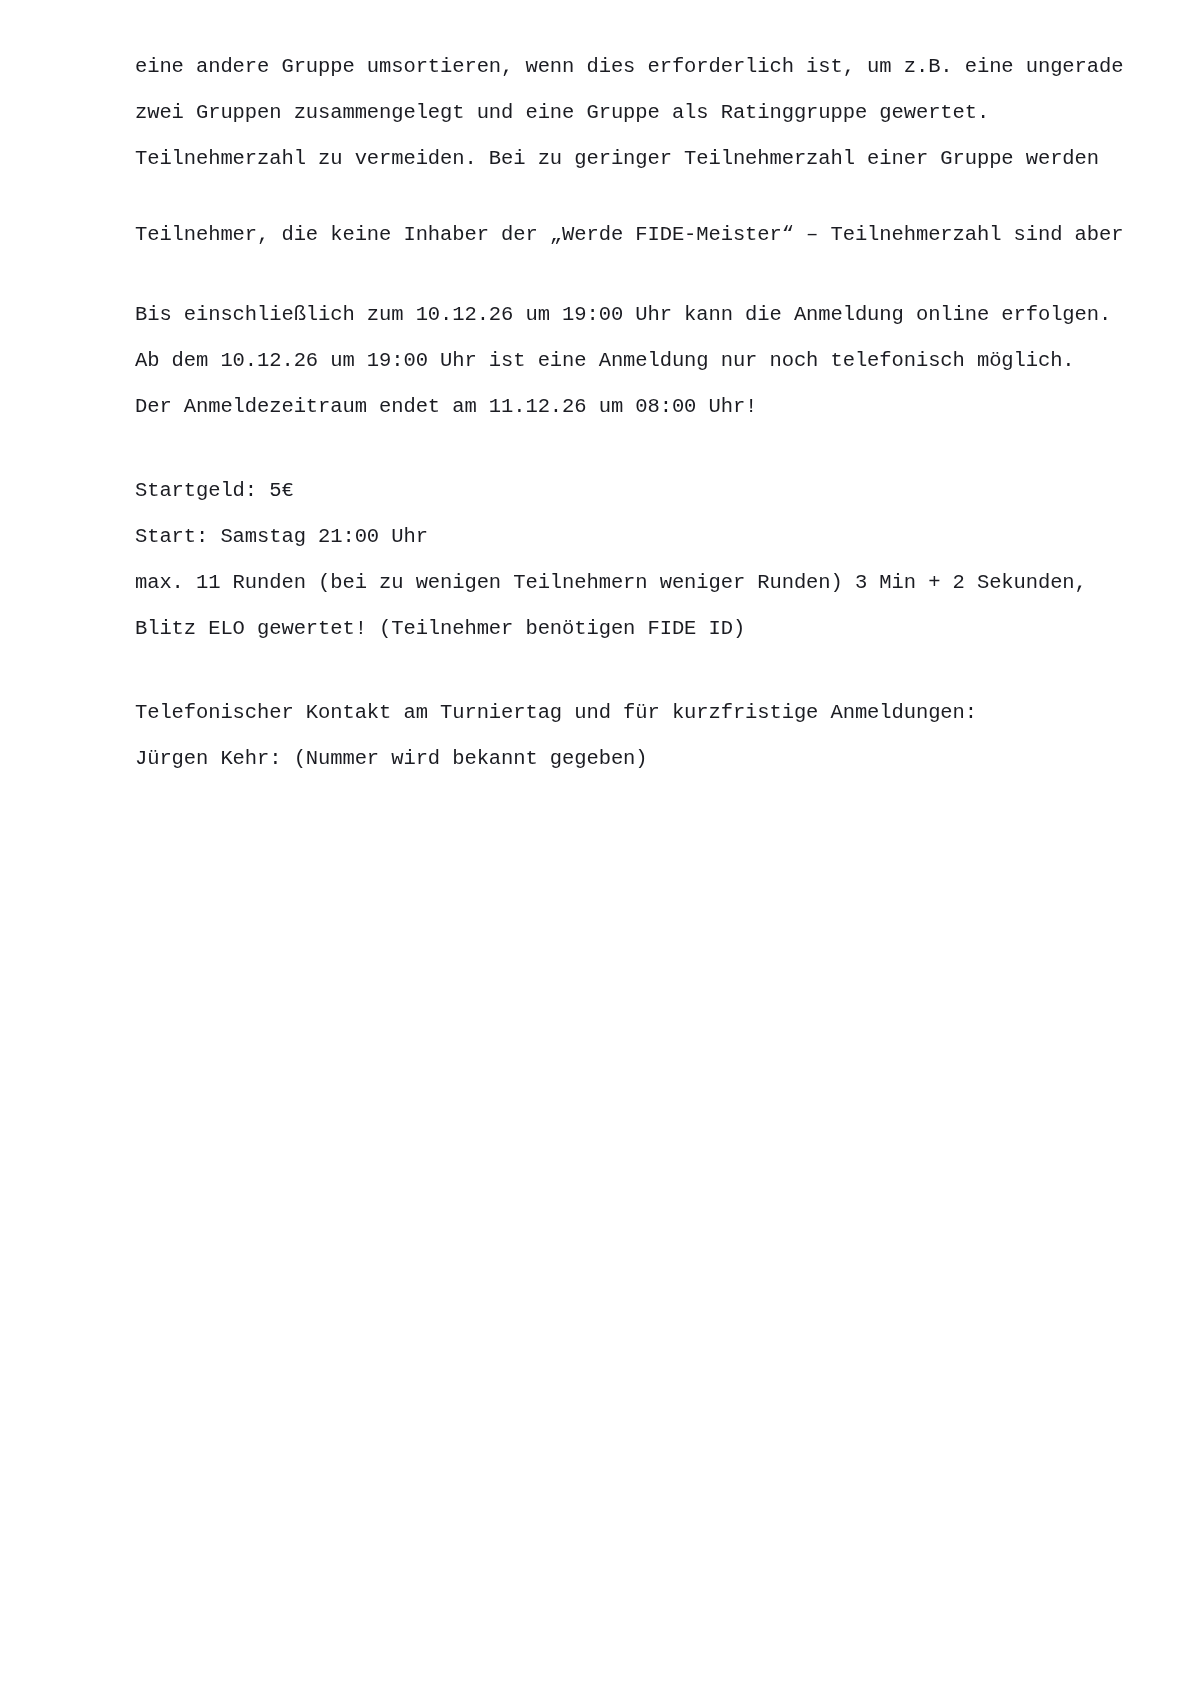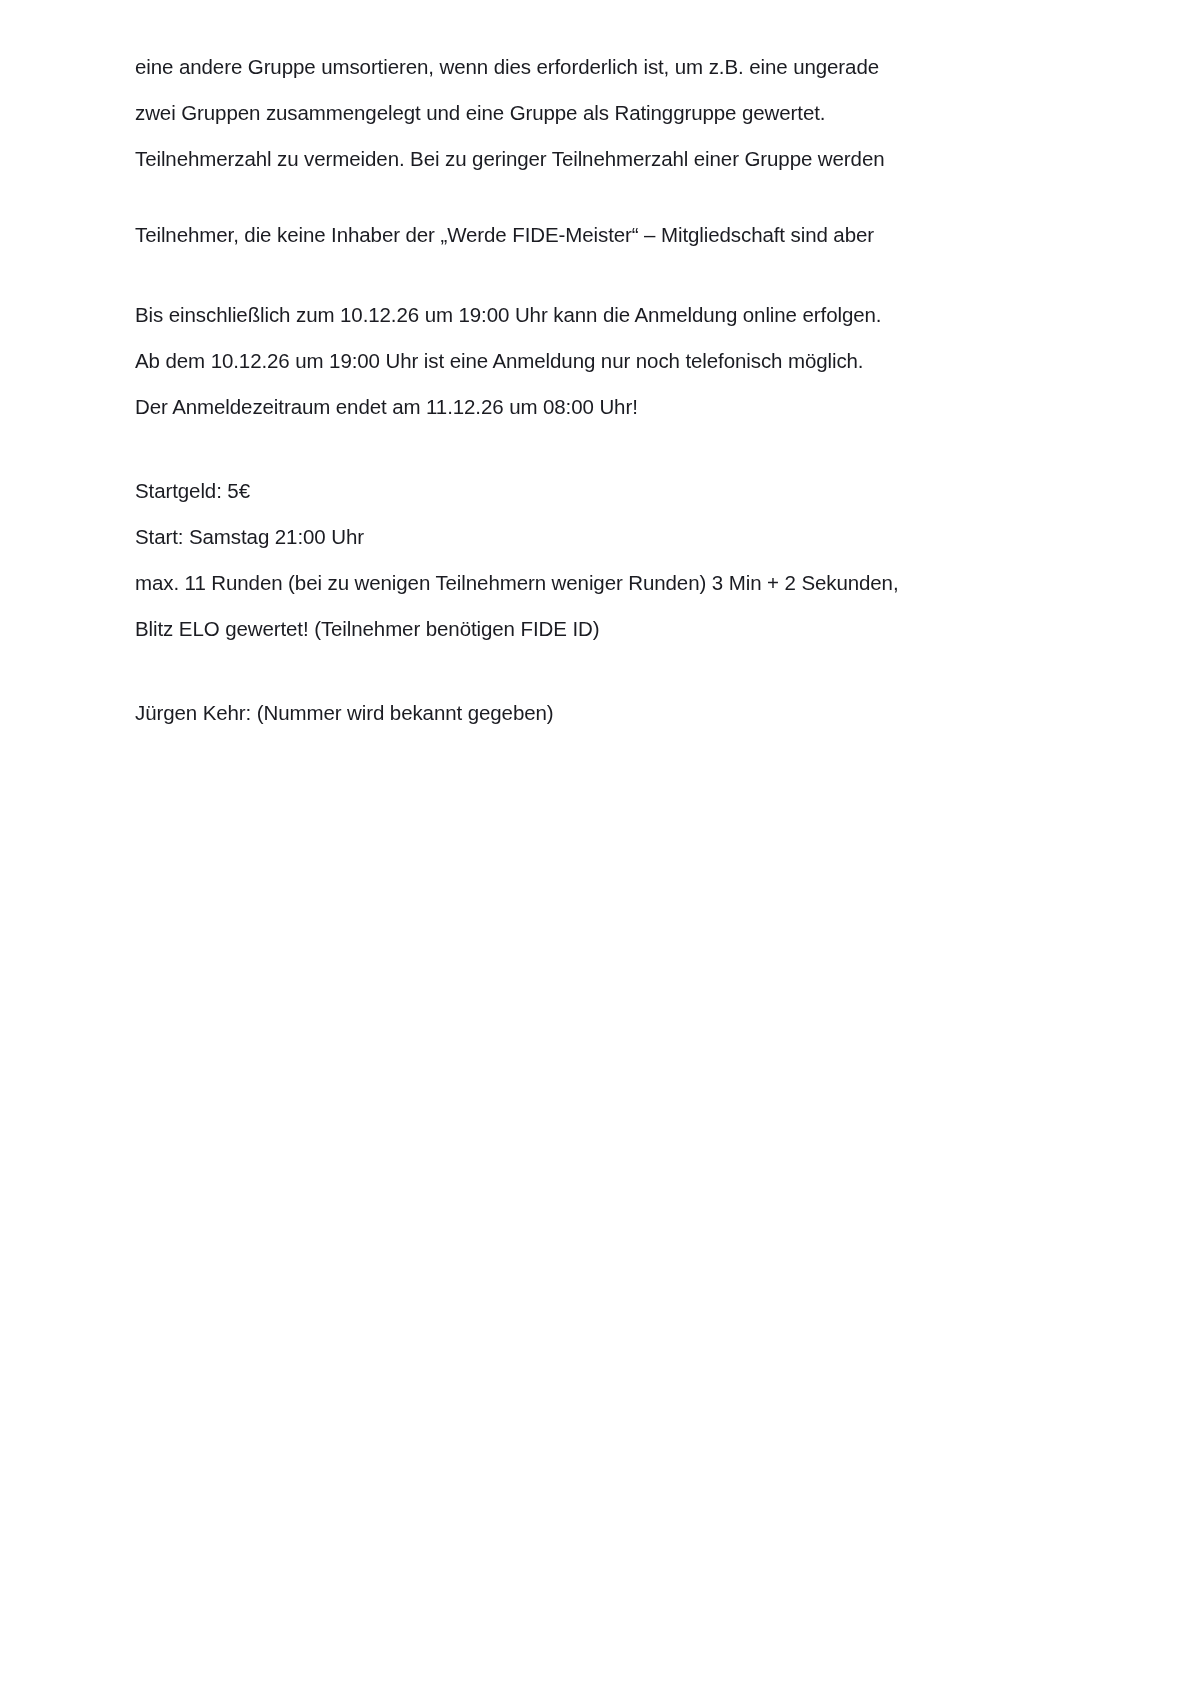--- a/index.html
+++ b/index.html
@@ -13,20 +13,21 @@
     height: 1684px;
     position: relative;
     overflow: hidden;
     font-family: "Liberation Sans", "DejaVu Sans", sans-serif;
     -webkit-font-smoothing: antialiased;
   }
   .page {
     position: absolute;
     inset: 0;
     background: #ffffff;
+    font-family: Liberation Mono, monospace;
   }
   .content {
     position: absolute;
     left: 135px;
     top: 44px;
     width: 860px;
   }
   .para {
     margin: 0 0 30px 0;
     color: #1b1c22;
@@ -52,34 +53,35 @@
 <div class="page">
   <div class="content">
 
     <p class="para">
       <span class="line">eine andere Gruppe umsortieren, wenn dies erforderlich ist, um z.B. eine ungerade</span>
       <span class="line">zwei Gruppen zusammengelegt und eine Gruppe als Ratinggruppe gewertet.</span>
       <span class="line">Teilnehmerzahl zu vermeiden. Bei zu geringer Teilnehmerzahl einer Gruppe werden</span>
     </p>
 
     <p class="para gap-lg">
-      <span class="line">Teilnehmer, die keine Inhaber der „Werde FIDE-Meister“ – Mitgliedschaft sind aber</span>
+      <span class="line">Teilnehmer, die keine Inhaber der „Werde FIDE-Meister“ – Teilnehmerzahl sind aber</span>
     </p>
 
     <p class="para gap-xl">
       <span class="line">Bis einschließlich zum 10.12.26 um 19:00 Uhr kann die Anmeldung online erfolgen.</span>
       <span class="line">Ab dem 10.12.26 um 19:00 Uhr ist eine Anmeldung nur noch telefonisch möglich.</span>
       <span class="line">Der Anmeldezeitraum endet am 11.12.26 um 08:00 Uhr!</span>
     </p>
 
     <p class="para gap-xl">
       <span class="line">Startgeld: 5€</span>
       <span class="line">Start: Samstag 21:00 Uhr</span>
       <span class="line">max. 11 Runden (bei zu wenigen Teilnehmern weniger Runden) 3 Min + 2 Sekunden,</span>
       <span class="line">Blitz ELO gewertet! (Teilnehmer benötigen FIDE ID)</span>
     </p>
 
     <p class="para">
+      <span class="line">Telefonischer Kontakt am Turniertag und für kurzfristige Anmeldungen:</span>
       <span class="line">Jürgen Kehr: (Nummer wird bekannt gegeben)</span>
     </p>
 
   </div>
 </div>
 
 </body></html>

